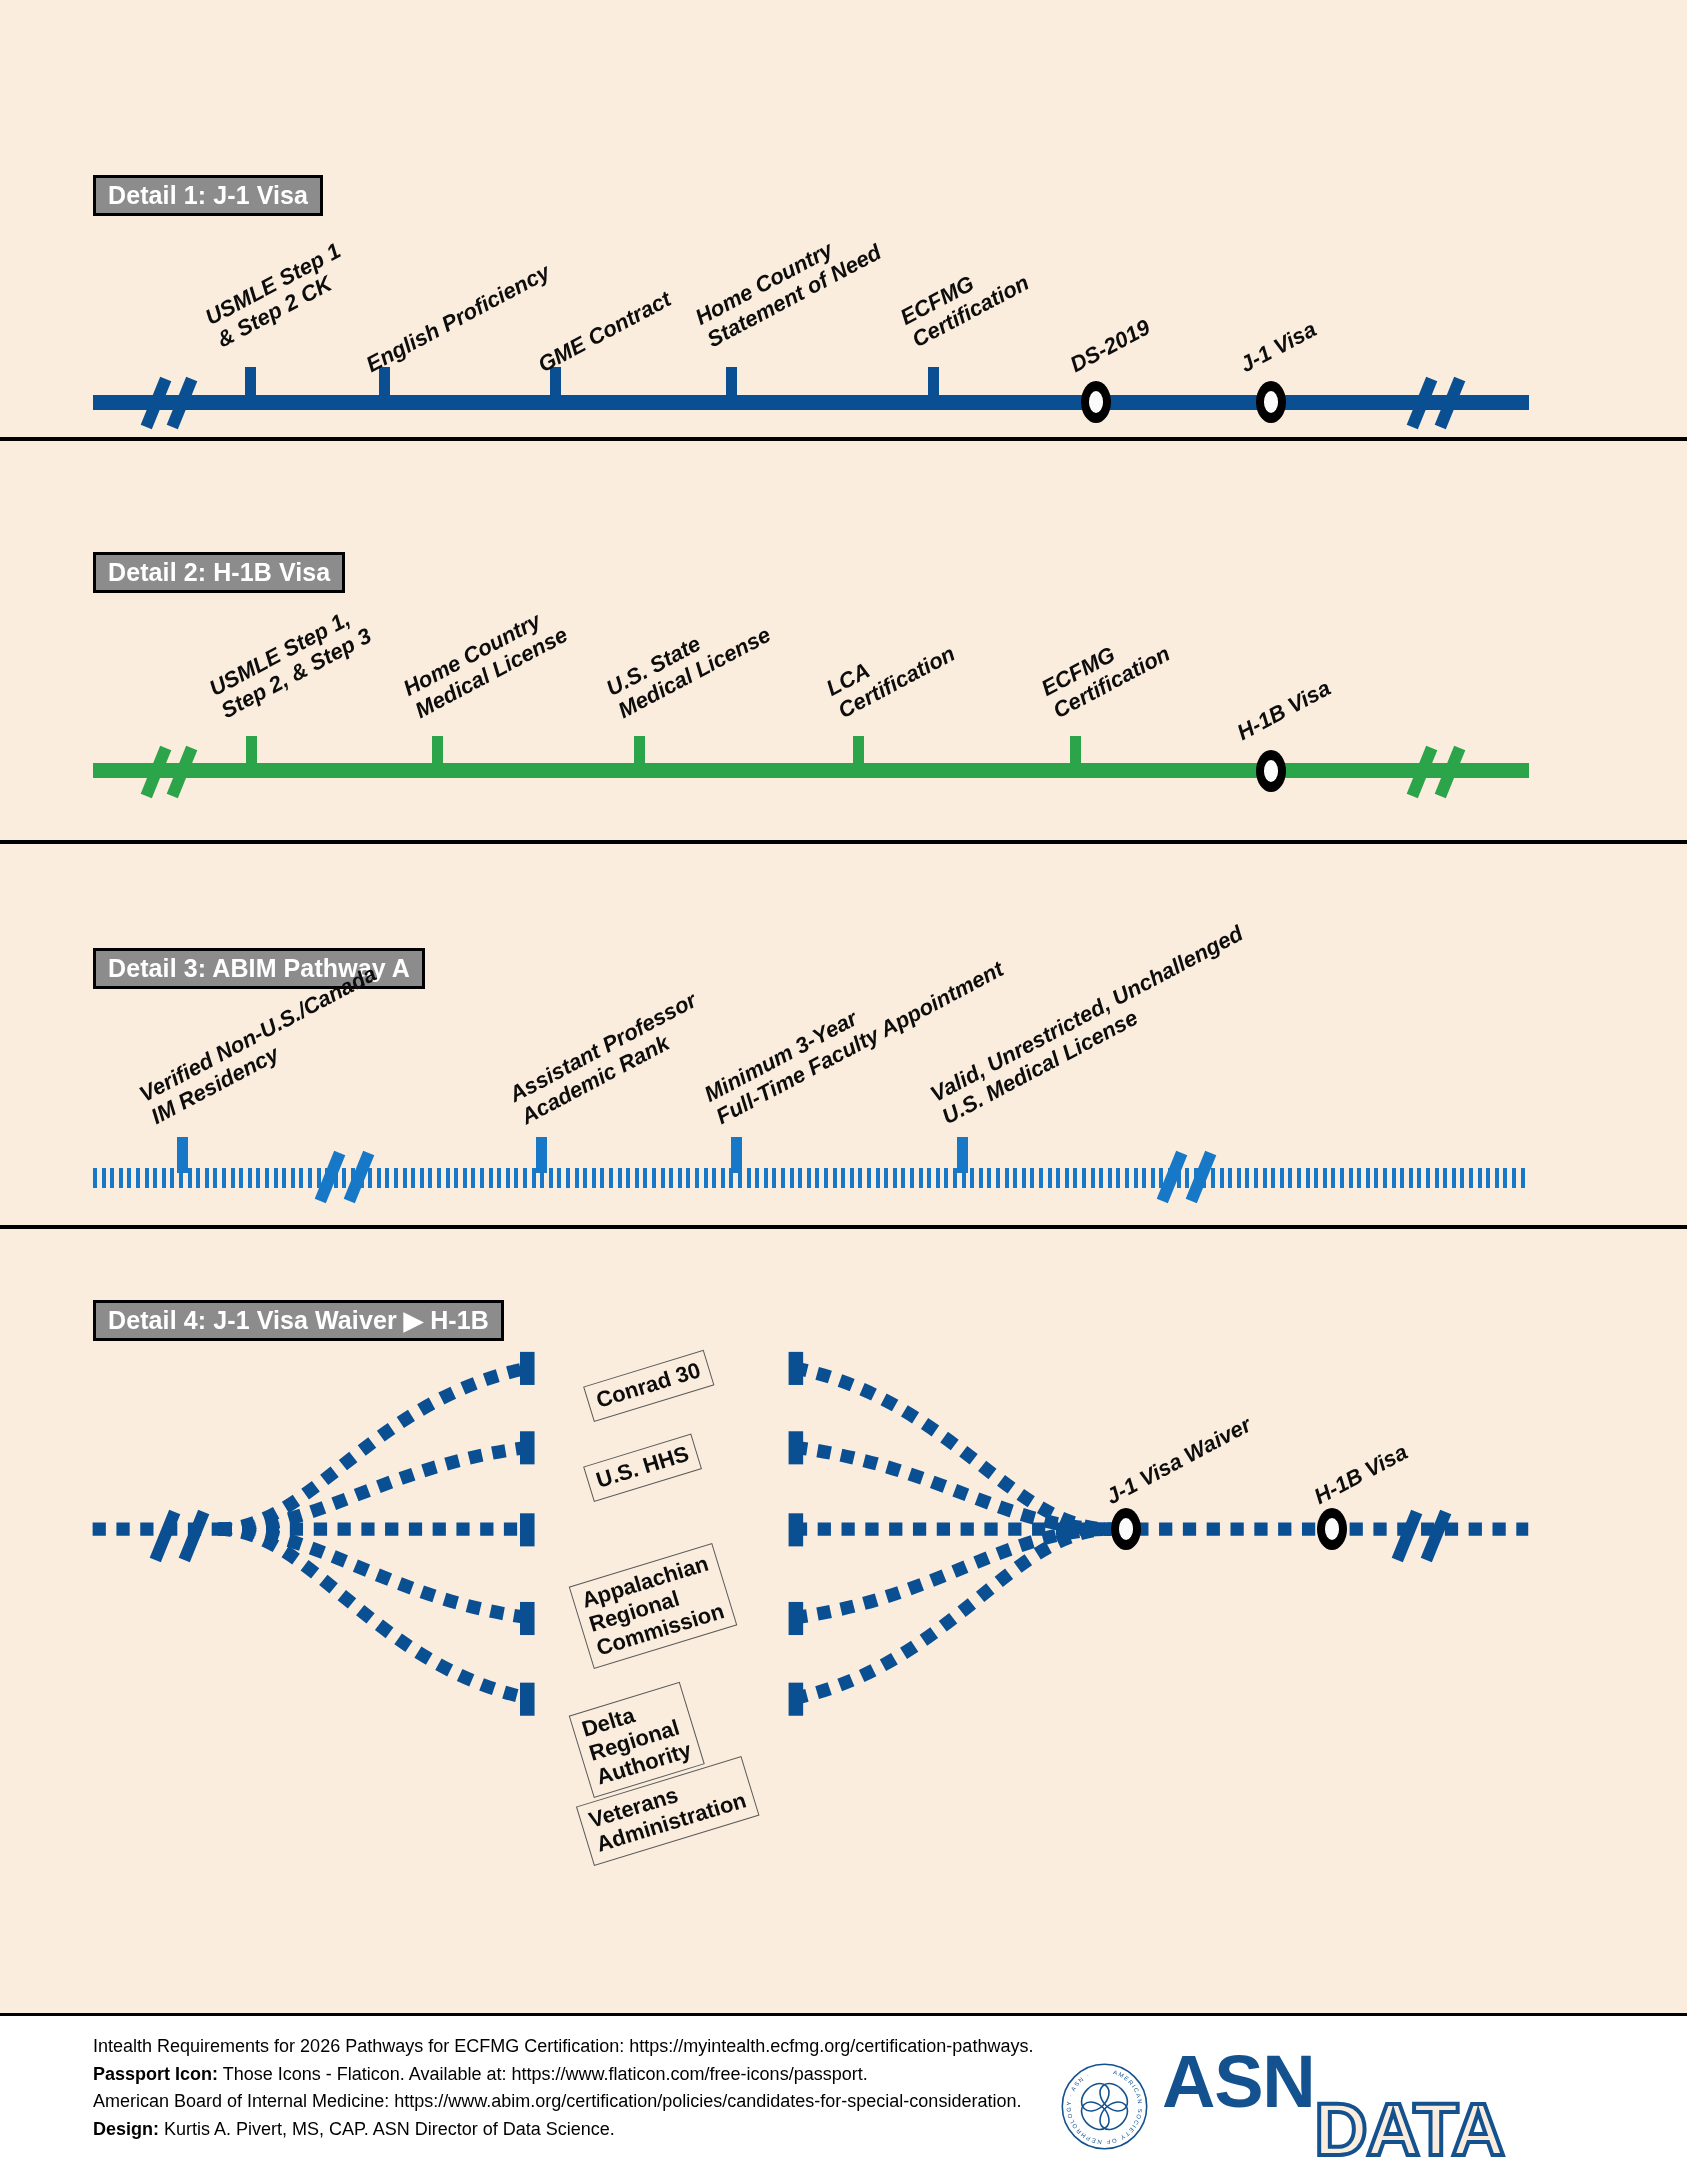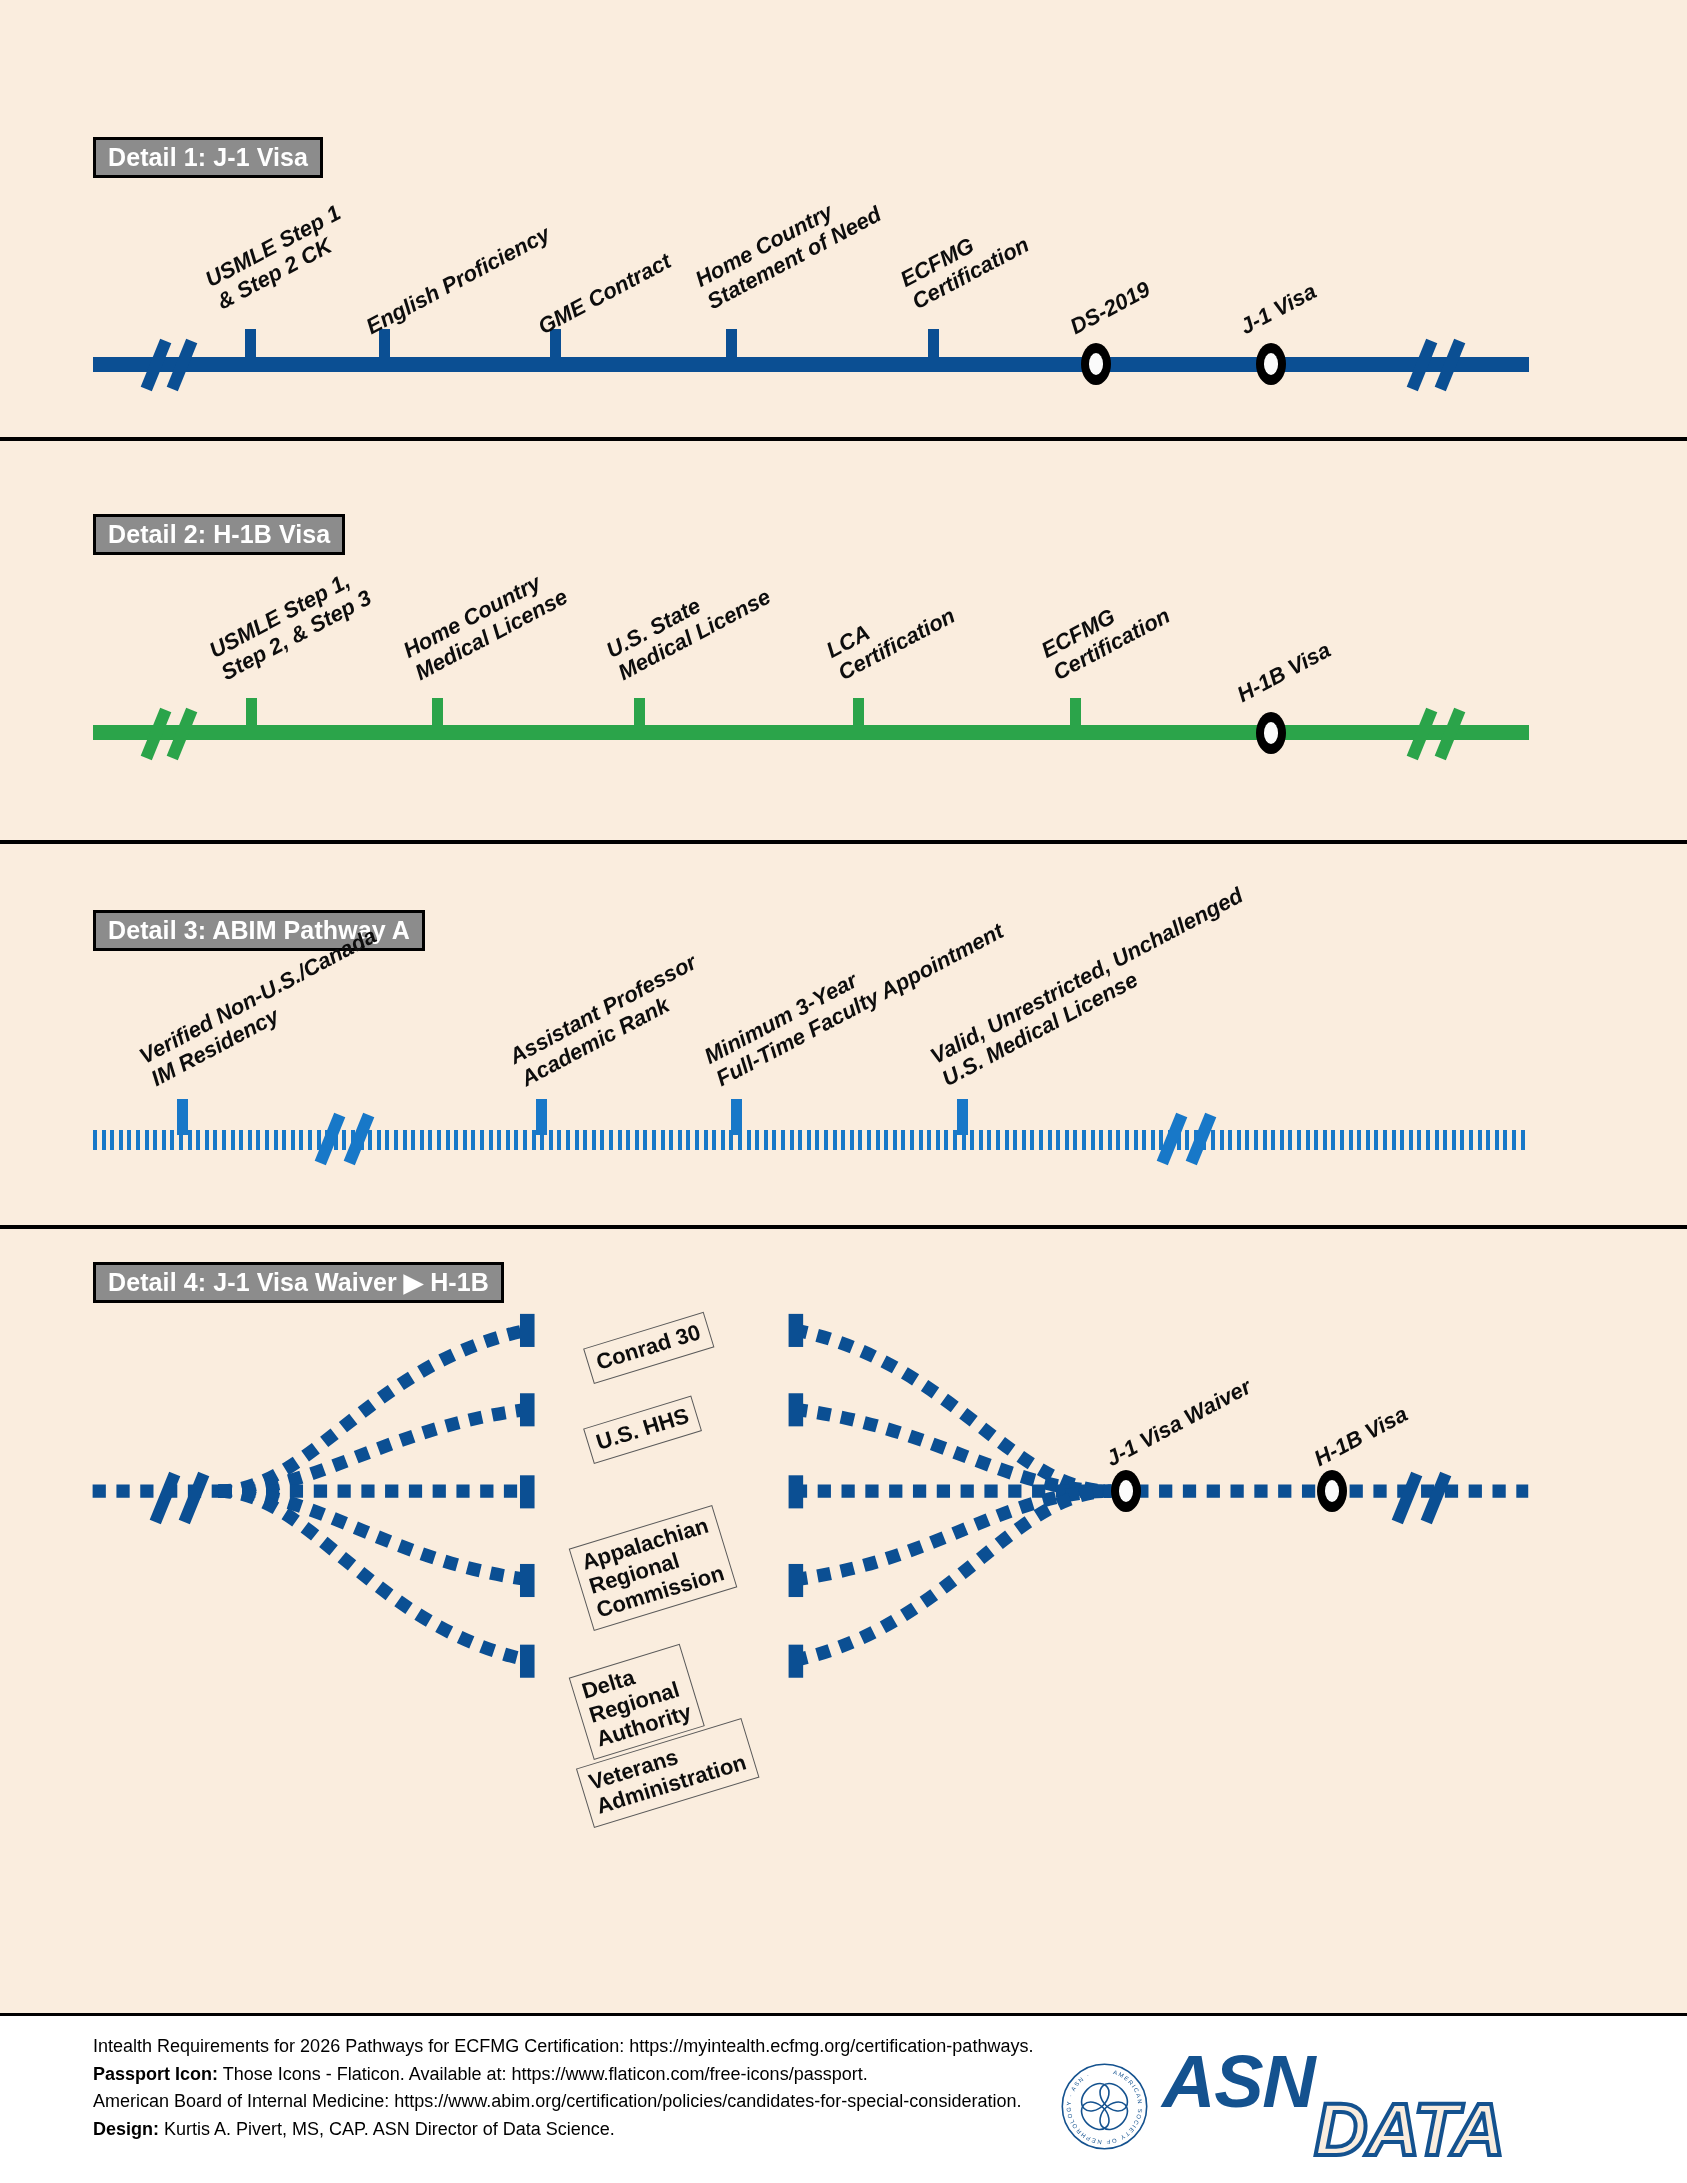--- a/index.html
+++ b/index.html
@@ -6,21 +6,21 @@
   body{
     width:1687px;height:2183px;
     background:#faedde;
     font-family:"Liberation Sans", sans-serif;
     overflow:hidden;
     position:relative;
   }
   .page{position:absolute;inset:0;background:#faedde;}
 
   
-  .panel{position:absolute;left:0;width:1687px;}
+  .panel{position:absolute;left:0;width:1687px;margin-top:38px;}
   .divider{position:absolute;left:0;width:1687px;height:4px;background:#000;}
 
   
   .chip{
     position:absolute;
     background:#8c8c8c;
     border:3.3px solid #000;
     box-sizing:border-box;
     display:flex;align-items:center;
     padding:0 12px;
@@ -109,21 +109,21 @@
   }
   .src{
     position:absolute;left:93px;top:17px;
     font-size:18px;line-height:1.54;color:#000;
     font-family:"Liberation Sans", sans-serif;
   }
   .src b{font-weight:bold;}
   .src i{font-style:italic;}
   .logo{position:absolute;left:1059px;top:29px;display:flex;align-items:center;gap:12px;}
   .logomark{width:91px;height:91px;position:relative;}
-  .logotype{font-size:74px;font-weight:bold;letter-spacing:-1.3px;line-height:1;display:flex;font-style:italic;}
+  .logotype{font-size:74px;font-weight:bold;letter-spacing:-1.3px;line-height:1;display:flex;}
   .asn{color:#14528f;}
   .dataw{color:#faedde;margin-top:48px;-webkit-text-stroke:4px #14528f;}
 </style>
 </head>
 <body>
 
 <div class="page">
 
   <div class="panel" style="top:0;height:423px;">
     <div class="chip" style="left:93px;top:137px;">

